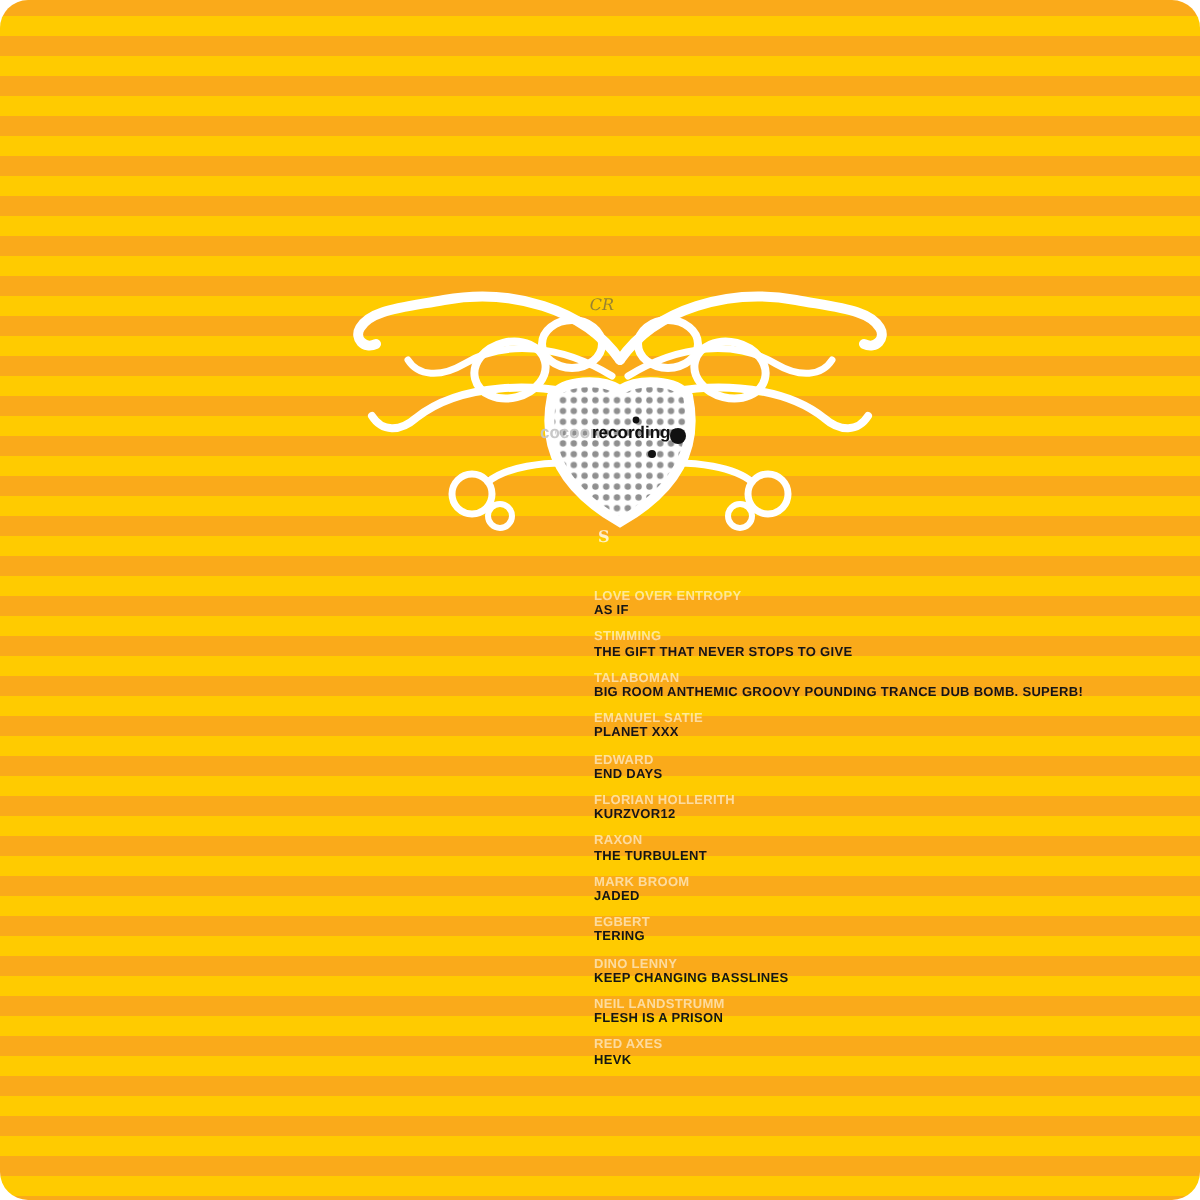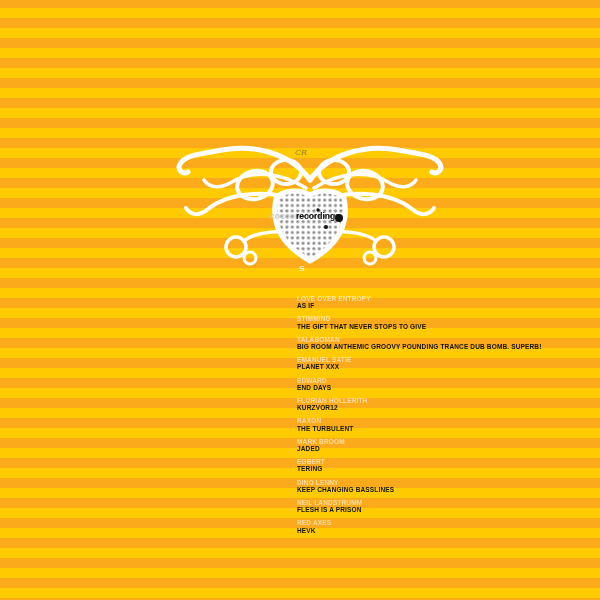--- a/index.html
+++ b/index.html
@@ -7,20 +7,21 @@
     position:relative;
     width:600px;height:600px;
     overflow:hidden;
     background:repeating-linear-gradient(
       to bottom,
       #faaa1a 0px,#faaa1a 8px,
       #ffcb00 8px,#ffcb00 18px,
       #faaa1a 18px,#faaa1a 20px
     );
     font-family:"Liberation Sans",sans-serif;
+    border-radius:14px;
   }
   .ornament{
     position:absolute;left:160px;top:138px;width:300px;height:140px;
   }
   .comp-letter{
     position:absolute;left:299px;top:263px;
     font-size:8px;font-weight:bold;
     color:rgba(255,255,255,0.78);
     font-family:"DejaVu Serif",serif;
   }

